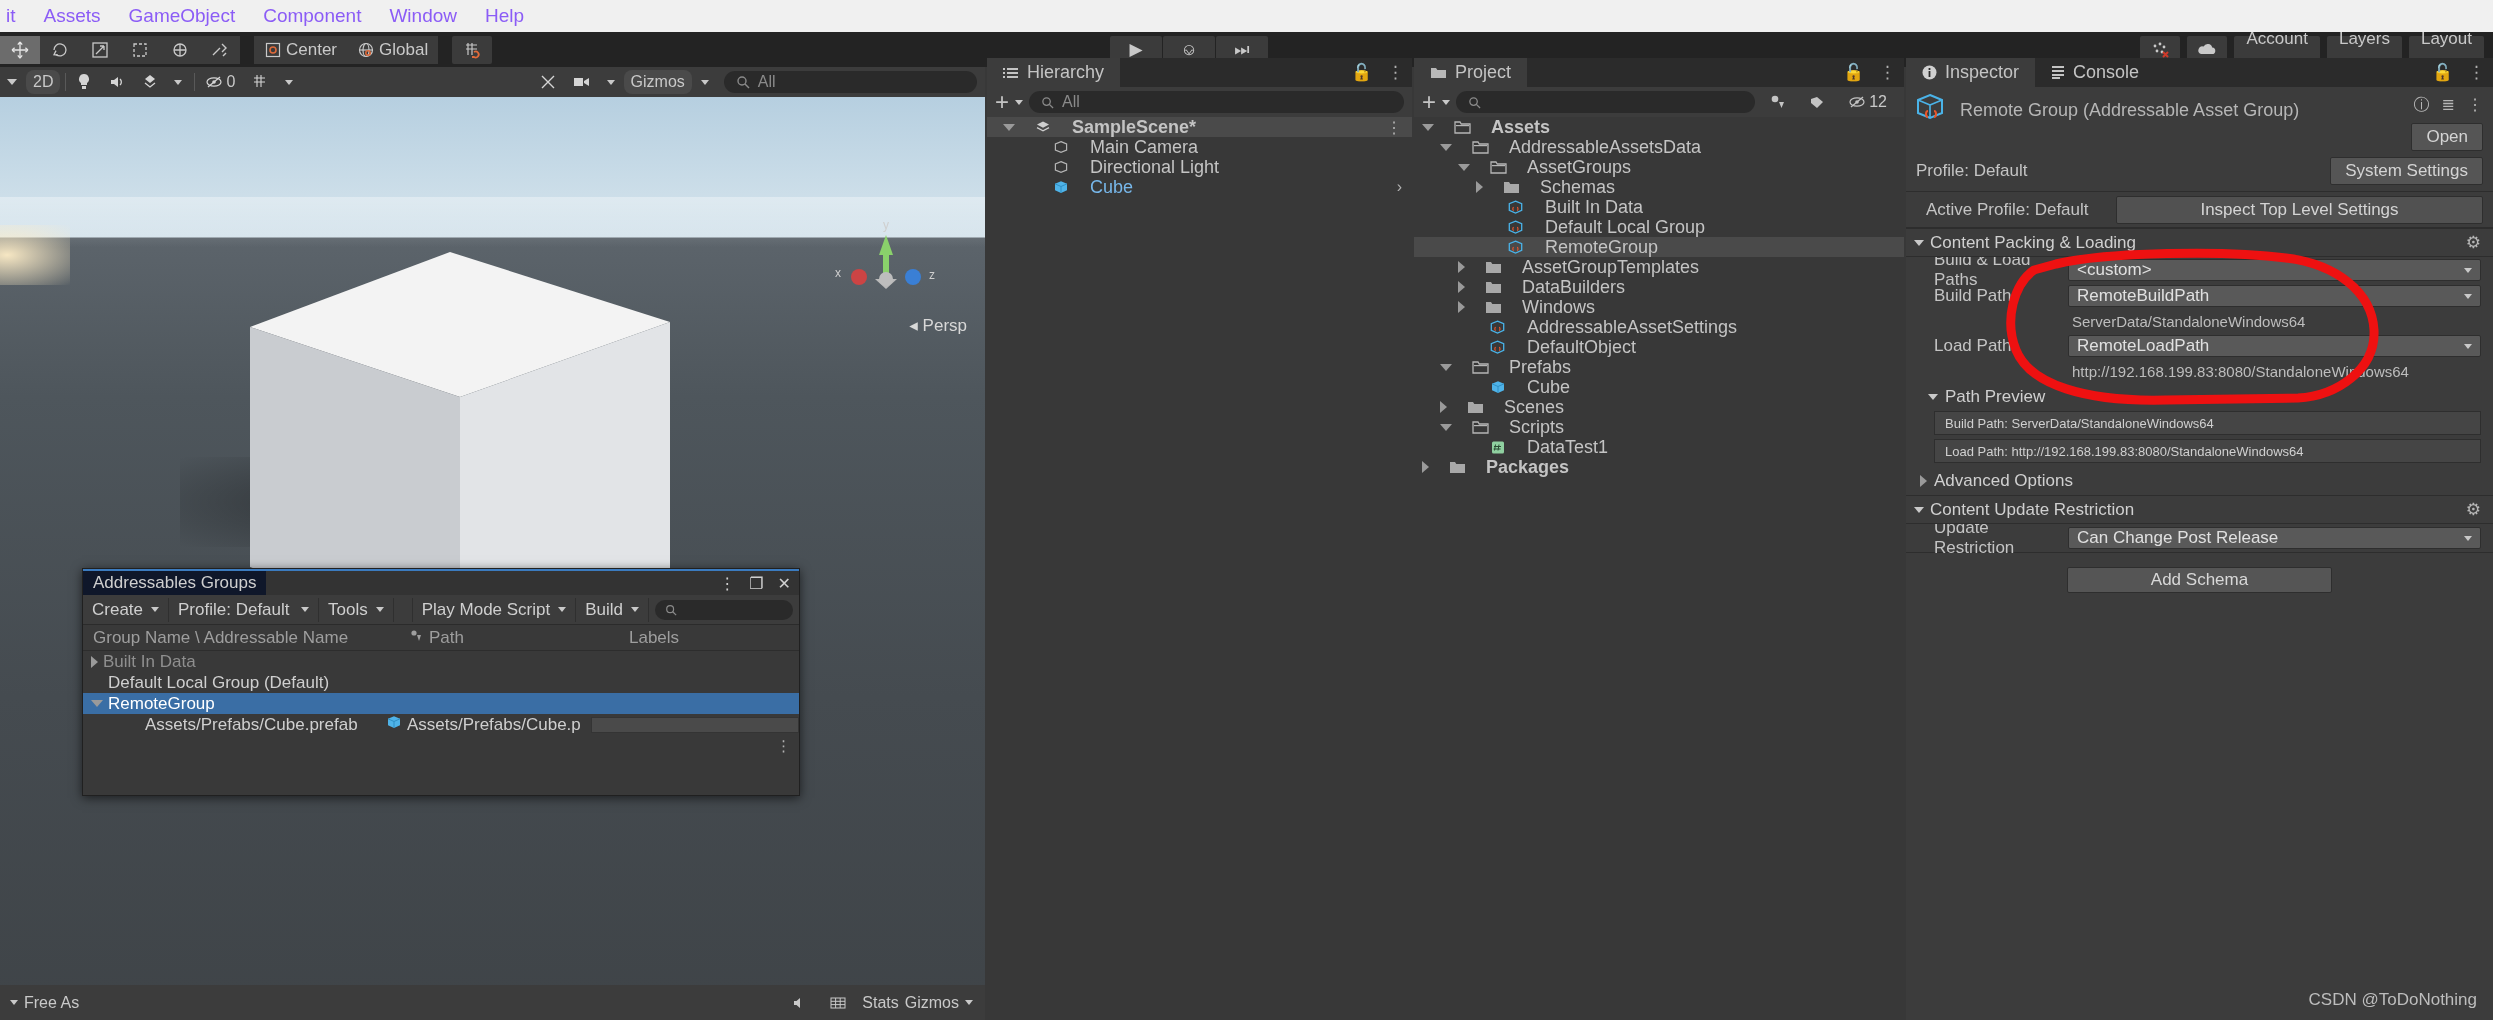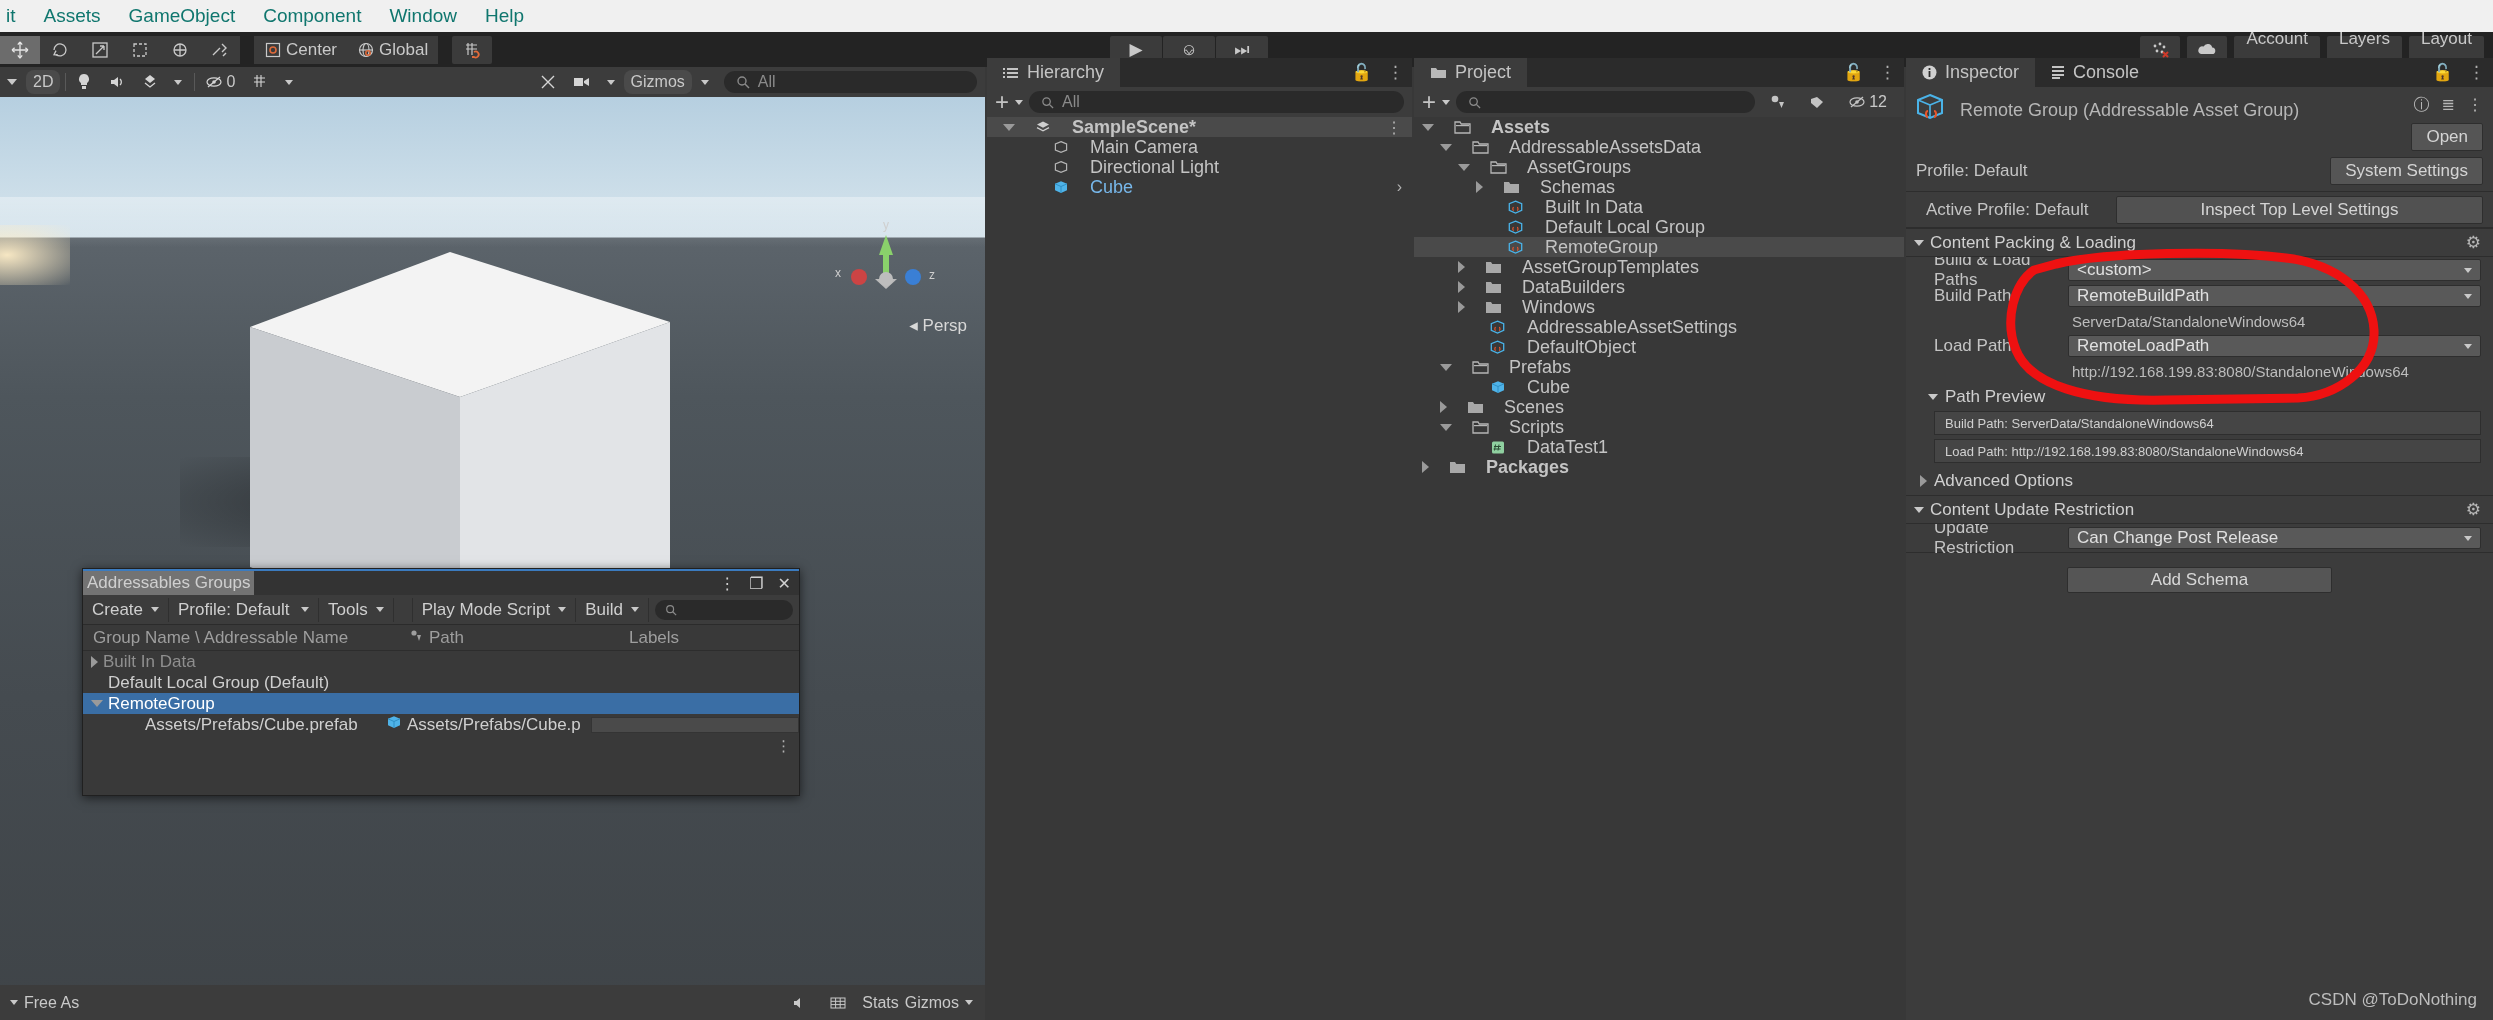--- a/index.html
+++ b/index.html
@@ -8,21 +8,21 @@
     background:#383838;
     font-family:"Liberation Sans", sans-serif;
     color:#c4c4c4;
     overflow:hidden;
   }
   .app { position:relative; width:2493px; height:1020px; }
 
   
   .menubar{
     position:absolute; left:0; top:0; width:2493px; height:32px;
-    background:#f0f0f0; color:#0f766e; display:flex; align-items:center;
+    background:#f0f0f0; color:#8b5cf6; display:flex; align-items:center;
     padding-left:2px; font-size:19px;
   }
   .menubar .mi{ padding:2px 14px; white-space:nowrap; }
   .menubar .mi:first-child{ padding-left:4px; }
 
   
   .toolbar{
     position:absolute; left:0; top:32px; width:2493px; height:35px;
     background:#232323; display:flex; align-items:center;
   }
@@ -196,22 +196,22 @@
   .addr{
     position:absolute; left:82px; top:568px; width:718px; height:228px;
     background:#393939; border:1px solid #202020;
     box-shadow:0 2px 10px rgba(0,0,0,.6);
   }
   .addr-titlebar{
     height:26px; background:#333; display:flex; align-items:center;
     position:relative; border-top:2px solid #3b7bbf;
   }
   .addr-tab{
-    height:24px; background:#737373; display:flex; align-items:center;
-    padding:0 4px; font-size:17px; color:#cfcfcf;
+    height:24px; background:#0f172a; display:flex; align-items:center;
+    padding:0 10px; font-size:17px; color:#cfcfcf;
   }
   .addr-winbtns{ position:absolute; right:8px; display:flex; gap:14px; color:#cfcfcf; font-size:16px;}
   .addr-toolbar{
     height:30px; background:#3c3c3c; display:flex; align-items:center;
     gap:0; border-bottom:1px solid #2b2b2b;
   }
   .abtn{
     height:24px; display:flex; align-items:center; gap:8px; padding:0 9px;
     font-size:17px; color:#cfcfcf; border-right:1px solid #2f2f2f;
   }

